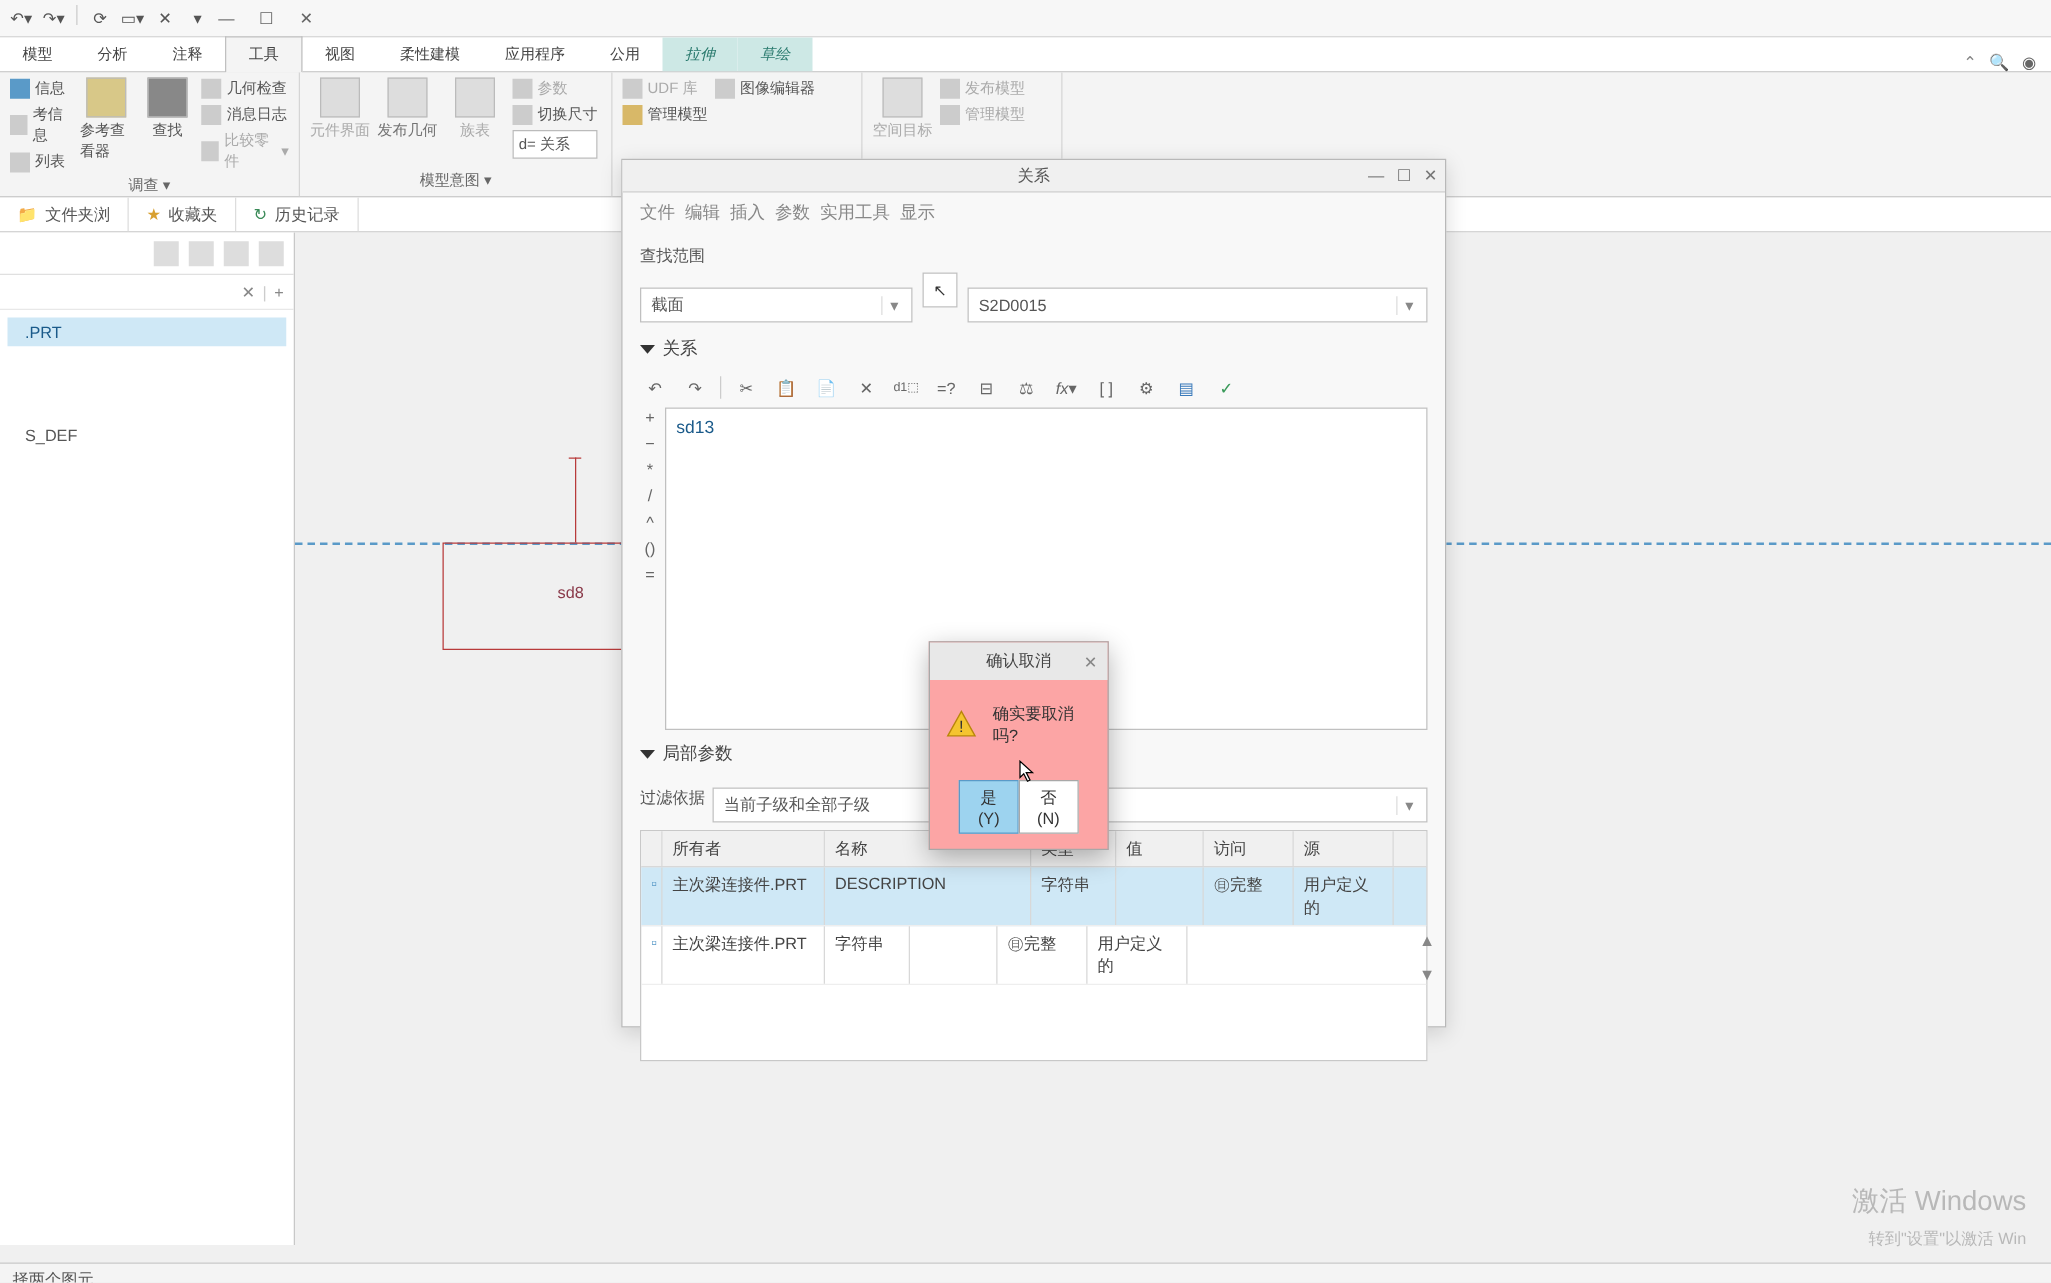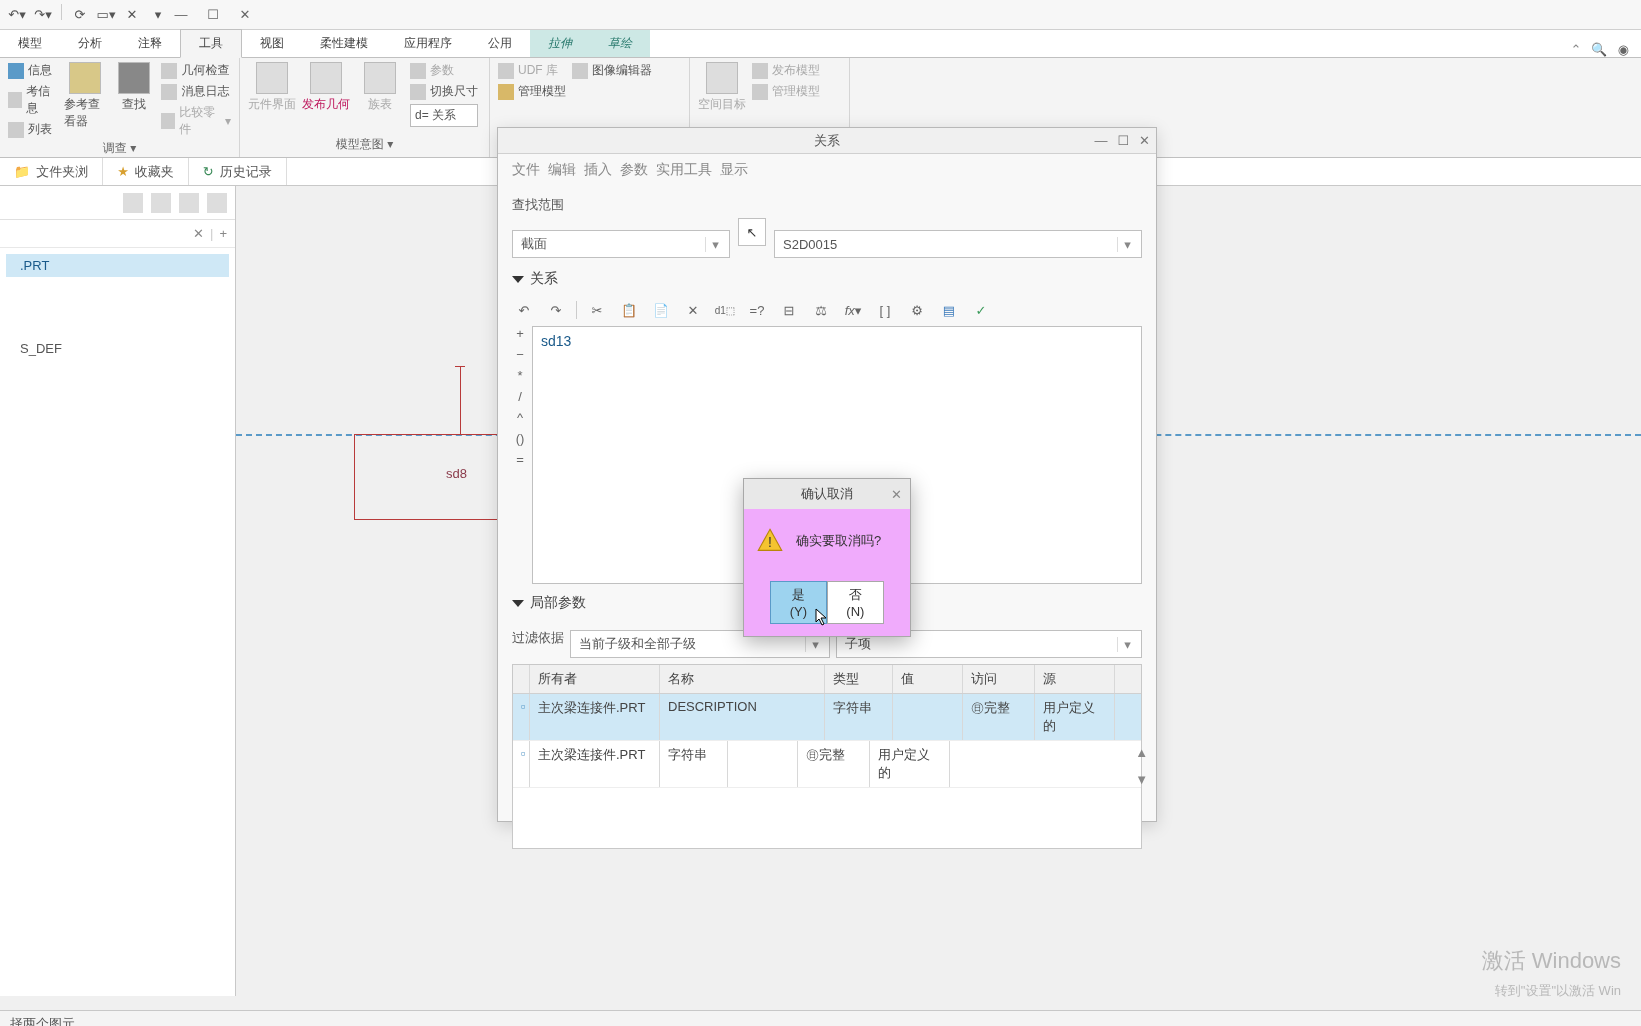--- a/index.html
+++ b/index.html
@@ -73,21 +73,21 @@
 .filter-row { display: flex; align-items: center; gap: 6px; margin: 6px 0; color: #555; }
 .param-table { border: 1px solid #c8c8c8; background: #fff; }
 .pt-head { display: flex; background: #f0f0f0; border-bottom: 1px solid #d0d0d0; }
 .pt-cell { padding: 5px 8px; font-size: 13px; color: #444; border-right: 1px solid #d8d8d8; }
 .pt-row { display: flex; border-bottom: 1px solid #eee; }
 .pt-row.sel { background: #cfe8f6; }
 .c-owner { width: 130px; } .c-name { width: 165px; } .c-type { width: 68px; } .c-val { width: 70px; } .c-acc { width: 72px; } .c-src { width: 80px; }
 .side-arrows { position: absolute; right: 8px; bottom: 34px; display: flex; flex-direction: column; gap: 12px; color: #888; }
 
 
-.confirm-dlg { position: absolute; left: 743px; top: 478px; width: 168px; background: #f0abfc; border: 1px solid #a8a8a8; box-shadow: 0 6px 20px rgba(0,0,0,0.3); }
+.confirm-dlg { position: absolute; left: 743px; top: 513px; width: 144px; background: #fca5a5; border: 1px solid #a8a8a8; box-shadow: 0 6px 20px rgba(0,0,0,0.3); }
 .cd-title { height: 30px; background: #e8e8e8; display: flex; align-items: center; justify-content: center; position: relative; color: #444; font-size: 13px; }
 .cd-close { position: absolute; right: 8px; color: #888; }
 .cd-body { padding: 18px 12px; display: flex; align-items: center; gap: 12px; }
 .warn-icon { width: 28px; height: 28px; }
 .cd-btns { display: flex; justify-content: center; gap: 0; padding: 8px 26px 12px; }
 .cd-btn { padding: 4px 14px; border: 1px solid #a8a8a8; background: #fff; font-size: 13px; color: #333; }
 .cd-btn.primary { background: #9dd3ef; border-color: #5a9ac8; }
 .cursor { position: absolute; left: 815px; top: 608px; width: 14px; height: 18px; }
 
 
@@ -173,21 +173,21 @@
       </div>
     </div>
     <div class="rgroup-label"><span>调查</span> ▾</div>
   </div>
   <div class="rgroup" style="width:250px">
     <div class="rgroup-inner">
       <div class="rbig" style="color:#aaa">
           <div class="rbig-icon"></div>
           <span>元件界面</span>
         </div>
-      <div class="rbig" style="color:#be185d">
+      <div class="rbig" style="color:#737373">
           <div class="rbig-icon"></div>
           <span>发布几何</span>
         </div>
       <div class="rbig" style="color:#aaa">
           <div class="rbig-icon"></div>
           <span>族表</span>
         </div>
       <div class="rsmall-col">
         <div class="rsmall" style="color:#aaa">
             <span class="rsmall-icon"></span>

